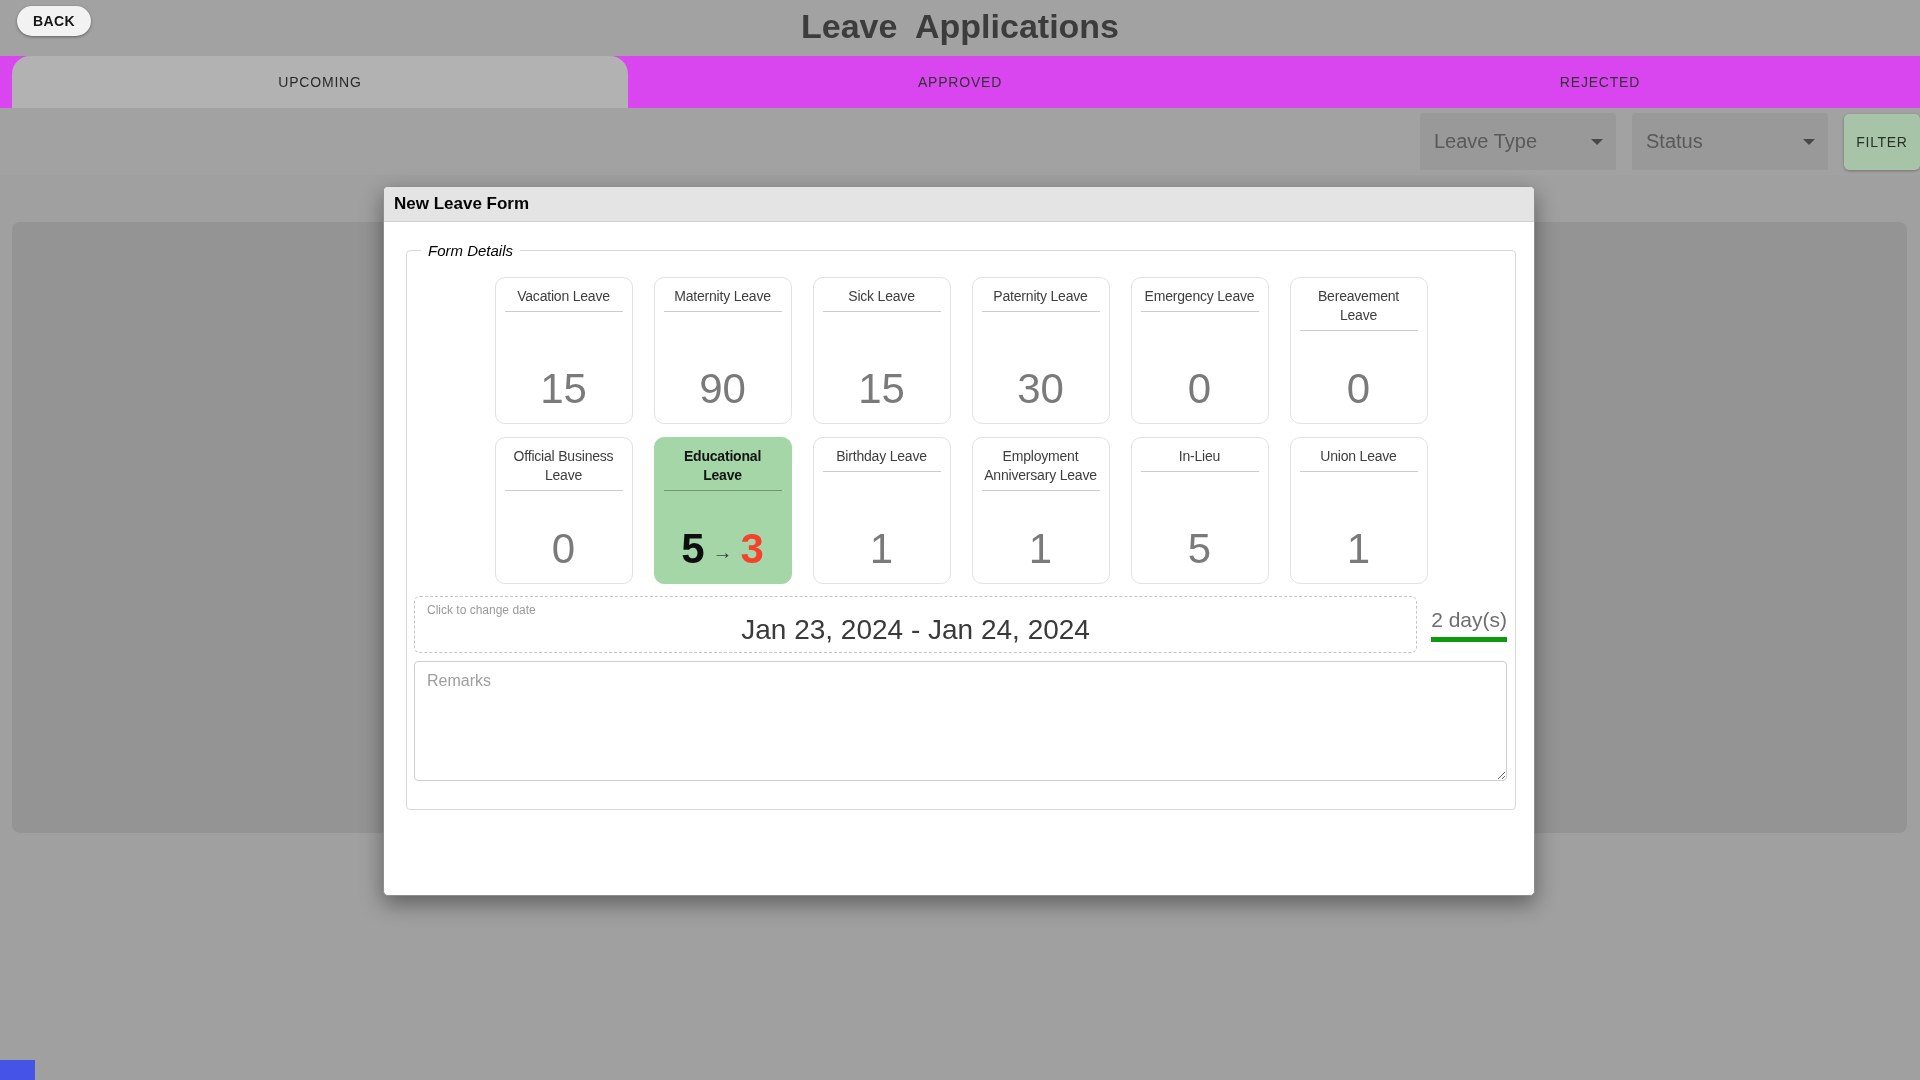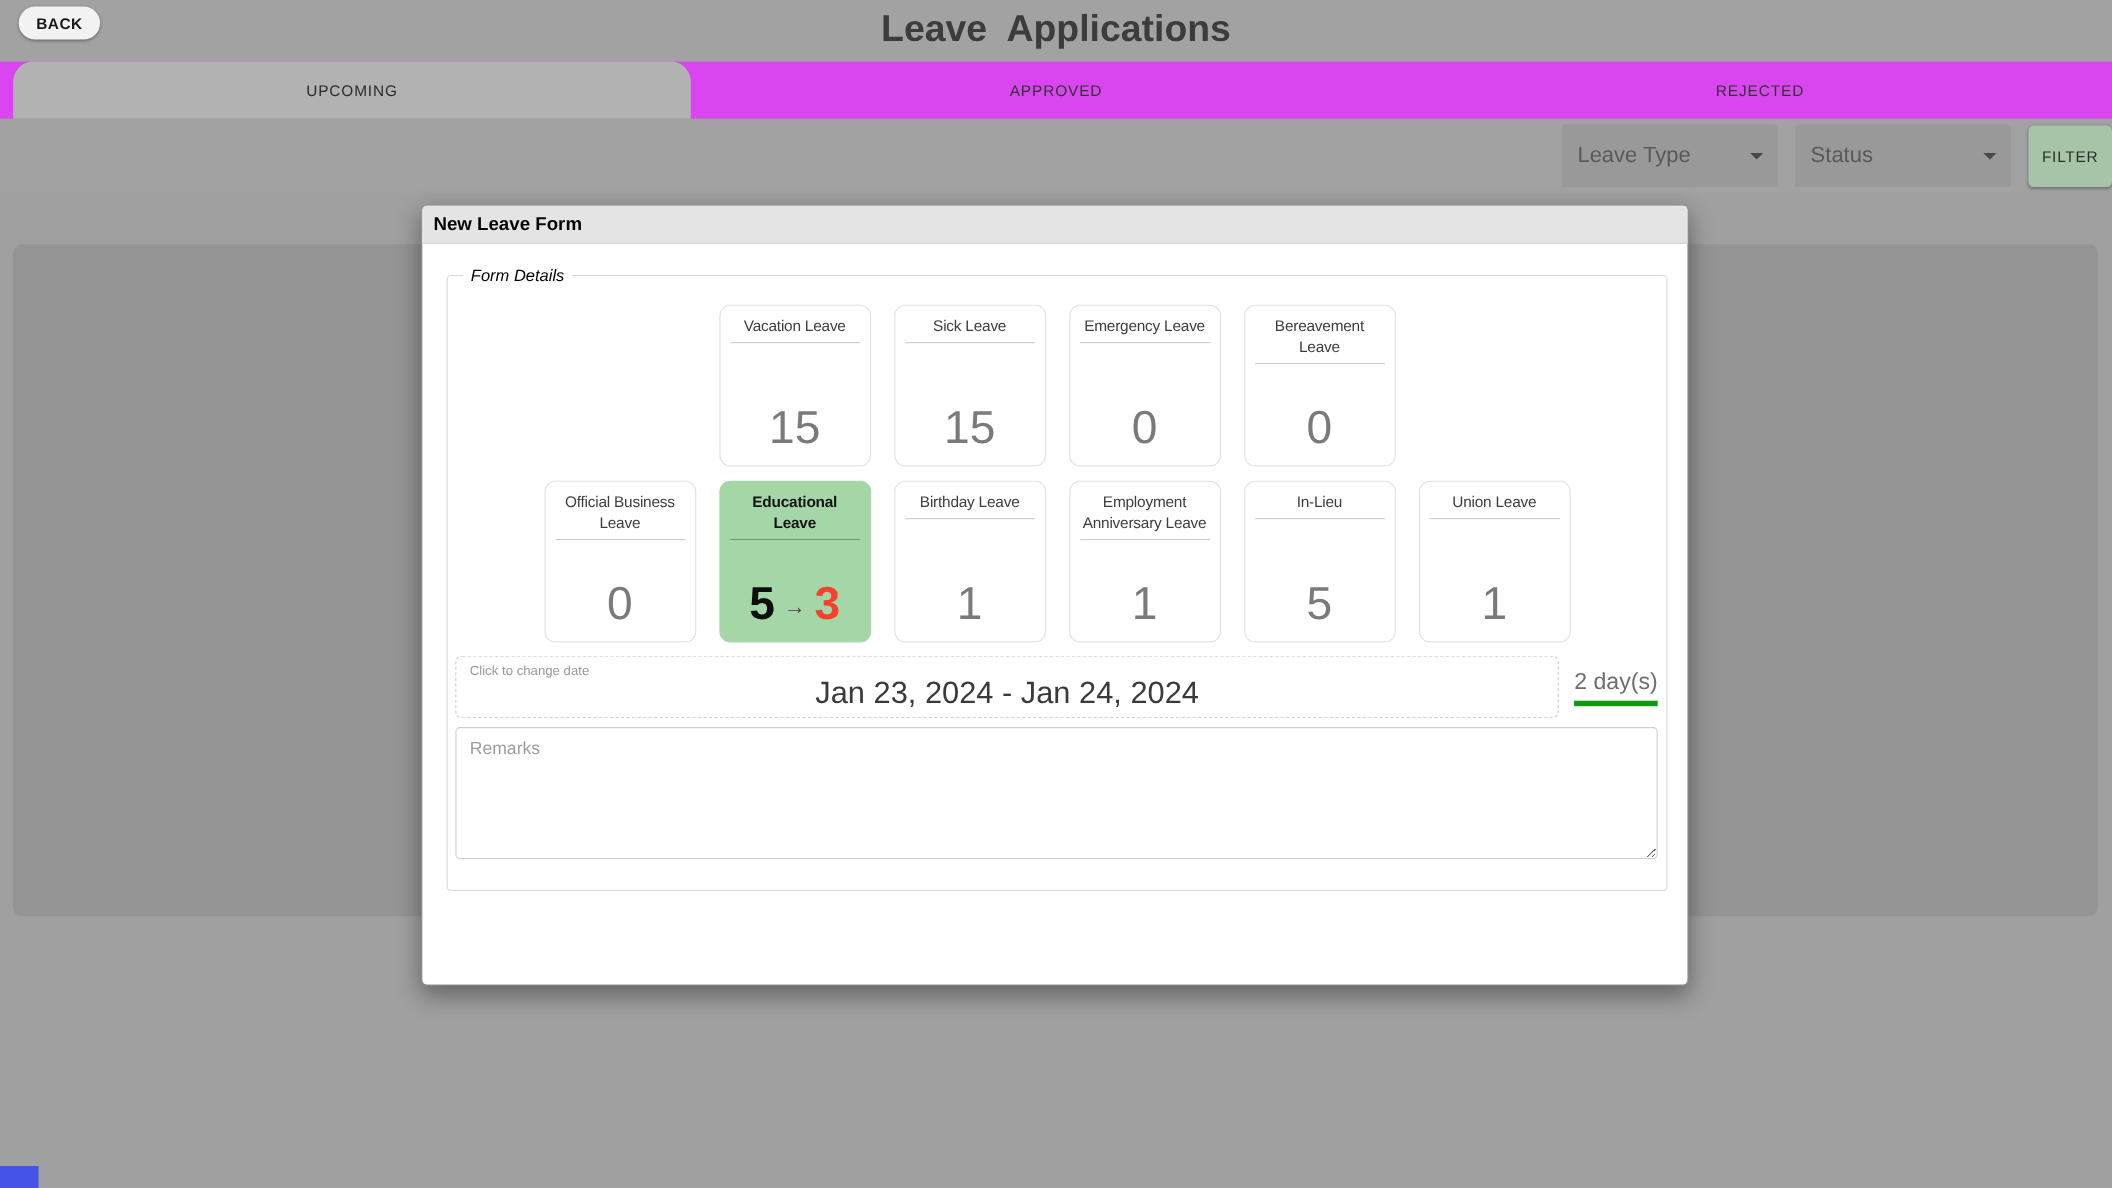--- a/index.html
+++ b/index.html
@@ -126,23 +126,37 @@
     <div>
         <div class="card-row">
           <div class="card">
     <div class="card-title">Vacation Leave</div>
     <div class="card-value">
       <span class="old-value">15</span>
 
     </div>
   </div>
           <div class="card">
+    <div class="card-title">Maternity Leave</div>
+    <div class="card-value">
+      <span class="old-value">90</span>
+
+    </div>
+  </div>
+          <div class="card">
     <div class="card-title">Sick Leave</div>
     <div class="card-value">
       <span class="old-value">15</span>
+
+    </div>
+  </div>
+          <div class="card">
+    <div class="card-title">Paternity Leave</div>
+    <div class="card-value">
+      <span class="old-value">30</span>
 
     </div>
   </div>
           <div class="card">
     <div class="card-title">Emergency Leave</div>
     <div class="card-value">
       <span class="old-value">0</span>
 
     </div>
   </div>

